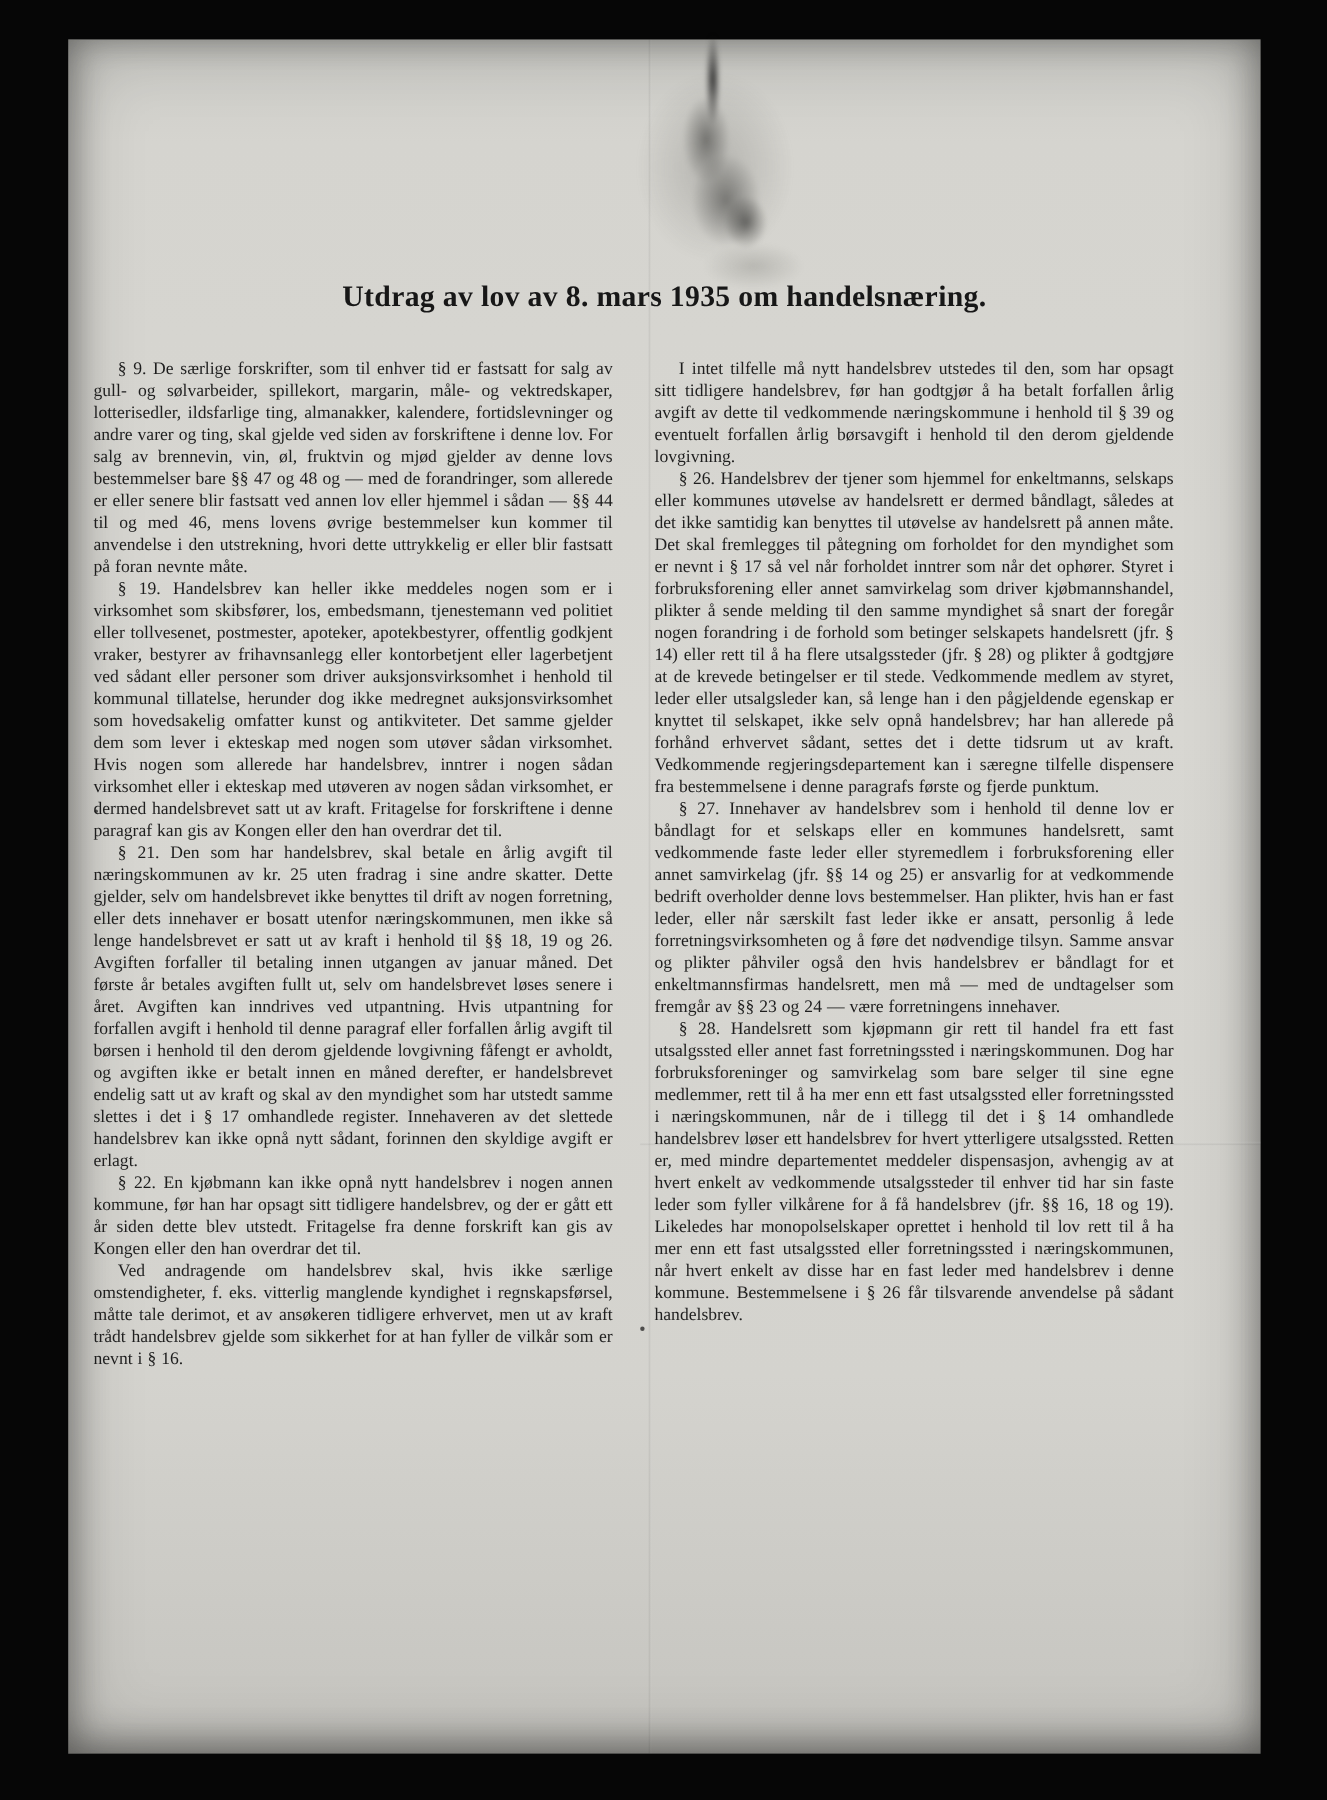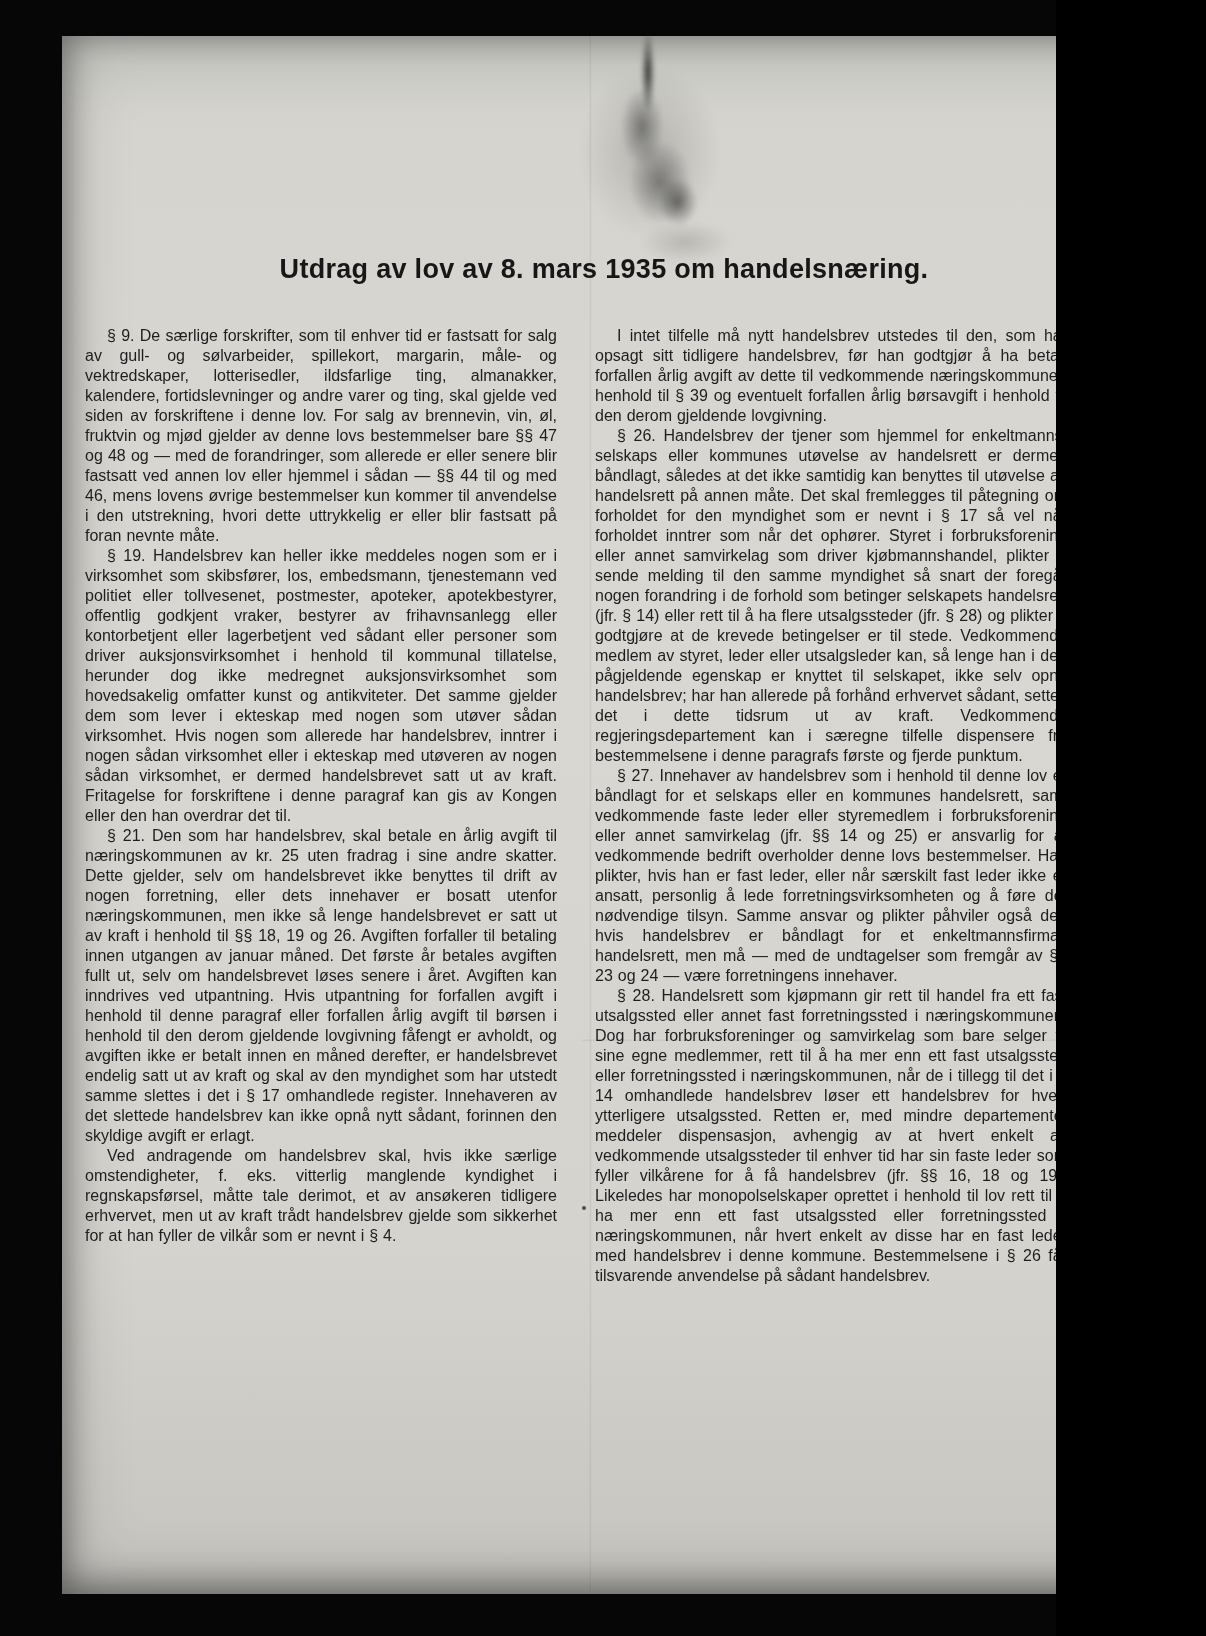--- a/index.html
+++ b/index.html
@@ -2,25 +2,25 @@
 <html><head>
 <meta charset="utf-8">
 <style>
   html, body {
     margin: 0;
     padding: 0;
     background: #000;
   }
   .stage {
     position: relative;
-    width: 1056px;
+    width: 1206px;
     height: 1636px;
     background: #060606;
     overflow: hidden;
-    font-family: Liberation Sans, sans-serif;
+    font-family: Liberation Serif, serif;
   }
   .paper {
     position: absolute;
     left: 62px;
     top: 36px;
     width: 1084px;
     height: 1558px;
     background: linear-gradient(180deg, #ccccc7 0%, #d5d4cf 6%, #d8d7d2 40%, #d4d3ce 78%, #c7c6c1 97%, #bdbcb7 100%);
     box-shadow:
       inset 0 0 70px rgba(0,0,0,0.22),
@@ -112,21 +112,22 @@
     <div class="crease-vertical"></div>
     <div class="crease-horizontal"></div>
     <div class="speck s1"></div>
     <div class="speck s2"></div>
     <h1 class="title">Utdrag av lov av 8. mars 1935 om handelsnæring.</h1>
     <div class="columns">
       <div class="col">
           <p>§ 9. De særlige forskrifter, som til enhver tid er fastsatt for salg av gull- og sølvarbeider, spillekort, margarin, måle- og vektredskaper, lotterisedler, ildsfarlige ting, almanakker, kalendere, fortidslevninger og andre varer og ting, skal gjelde ved siden av forskriftene i denne lov. For salg av brennevin, vin, øl, fruktvin og mjød gjelder av denne lovs bestemmelser bare §§ 47 og 48 og — med de forandringer, som allerede er eller senere blir fastsatt ved annen lov eller hjemmel i sådan — §§ 44 til og med 46, mens lovens øvrige bestemmelser kun kommer til anvendelse i den utstrekning, hvori dette uttrykkelig er eller blir fastsatt på foran nevnte måte.</p>
           <p>§ 19. Handelsbrev kan heller ikke meddeles nogen som er i virksomhet som skibsfører, los, embedsmann, tjenestemann ved politiet eller tollvesenet, postmester, apoteker, apotekbestyrer, offentlig godkjent vraker, bestyrer av frihavnsanlegg eller kontorbetjent eller lagerbetjent ved sådant eller personer som driver auksjonsvirksomhet i henhold til kommunal tillatelse, herunder dog ikke medregnet auksjonsvirksomhet som hovedsakelig omfatter kunst og antikviteter. Det samme gjelder dem som lever i ekteskap med nogen som utøver sådan virksomhet. Hvis nogen som allerede har handelsbrev, inntrer i nogen sådan virksomhet eller i ekteskap med utøveren av nogen sådan virksomhet, er dermed handelsbrevet satt ut av kraft. Fritagelse for forskriftene i denne paragraf kan gis av Kongen eller den han overdrar det til.</p>
           <p>§ 21. Den som har handelsbrev, skal betale en årlig avgift til næringskommunen av kr. 25 uten fradrag i sine andre skatter. Dette gjelder, selv om handelsbrevet ikke benyttes til drift av nogen forretning, eller dets innehaver er bosatt utenfor næringskommunen, men ikke så lenge handelsbrevet er satt ut av kraft i henhold til §§ 18, 19 og 26. Avgiften forfaller til betaling innen utgangen av januar måned. Det første år betales avgiften fullt ut, selv om handelsbrevet løses senere i året. Avgiften kan inndrives ved utpantning. Hvis utpantning for forfallen avgift i henhold til denne paragraf eller forfallen årlig avgift til børsen i henhold til den derom gjeldende lovgivning fåfengt er avholdt, og avgiften ikke er betalt innen en måned derefter, er handelsbrevet endelig satt ut av kraft og skal av den myndighet som har utstedt samme slettes i det i § 17 omhandlede register. Innehaveren av det slettede handelsbrev kan ikke opnå nytt sådant, forinnen den skyldige avgift er erlagt.</p>
-          <p>Ved andragende om handelsbrev skal, hvis ikke særlige omstendigheter, f. eks. vitterlig manglende kyndighet i regnskapsførsel, måtte tale derimot, et av ansøkeren tidligere erhvervet, men ut av kraft trådt handelsbrev gjelde som sikkerhet for at han fyller de vilkår som er nevnt i § 4.</p>
+          <p>§ 22. En kjøbmann kan ikke opnå nytt handelsbrev i nogen annen kommune, før han har opsagt sitt tidligere handelsbrev, og der er gått ett år siden dette blev utstedt. Fritagelse fra denne forskrift kan gis av Kongen eller den han overdrar det til.</p>
+          <p>Ved andragende om handelsbrev skal, hvis ikke særlige omstendigheter, f. eks. vitterlig manglende kyndighet i regnskapsførsel, måtte tale derimot, et av ansøkeren tidligere erhvervet, men ut av kraft trådt handelsbrev gjelde som sikkerhet for at han fyller de vilkår som er nevnt i § 16.</p>
         </div>
       <div class="col">
           <p>I intet tilfelle må nytt handelsbrev utstedes til den, som har opsagt sitt tidligere handelsbrev, før han godtgjør å ha betalt forfallen årlig avgift av dette til vedkommende næringskommune i henhold til § 39 og eventuelt forfallen årlig børsavgift i henhold til den derom gjeldende lovgivning.</p>
           <p>§ 26. Handelsbrev der tjener som hjemmel for enkeltmanns, selskaps eller kommunes utøvelse av handelsrett er dermed båndlagt, således at det ikke samtidig kan benyttes til utøvelse av handelsrett på annen måte. Det skal fremlegges til påtegning om forholdet for den myndighet som er nevnt i § 17 så vel når forholdet inntrer som når det ophører. Styret i forbruksforening eller annet samvirkelag som driver kjøbmannshandel, plikter å sende melding til den samme myndighet så snart der foregår nogen forandring i de forhold som betinger selskapets handelsrett (jfr. § 14) eller rett til å ha flere utsalgssteder (jfr. § 28) og plikter å godtgjøre at de krevede betingelser er til stede. Vedkommende medlem av styret, leder eller utsalgsleder kan, så lenge han i den pågjeldende egenskap er knyttet til selskapet, ikke selv opnå handelsbrev; har han allerede på forhånd erhvervet sådant, settes det i dette tidsrum ut av kraft. Vedkommende regjeringsdepartement kan i særegne tilfelle dispensere fra bestemmelsene i denne paragrafs første og fjerde punktum.</p>
           <p>§ 27. Innehaver av handelsbrev som i henhold til denne lov er båndlagt for et selskaps eller en kommunes handelsrett, samt vedkommende faste leder eller styremedlem i forbruksforening eller annet samvirkelag (jfr. §§ 14 og 25) er ansvarlig for at vedkommende bedrift overholder denne lovs bestemmelser. Han plikter, hvis han er fast leder, eller når særskilt fast leder ikke er ansatt, personlig å lede forretningsvirksomheten og å føre det nødvendige tilsyn. Samme ansvar og plikter påhviler også den hvis handelsbrev er båndlagt for et enkeltmannsfirmas handelsrett, men må — med de undtagelser som fremgår av §§ 23 og 24 — være forretningens innehaver.</p>
           <p>§ 28. Handelsrett som kjøpmann gir rett til handel fra ett fast utsalgssted eller annet fast forretningssted i næringskommunen. Dog har forbruksforeninger og samvirkelag som bare selger til sine egne medlemmer, rett til å ha mer enn ett fast utsalgssted eller forretningssted i næringskommunen, når de i tillegg til det i § 14 omhandlede handelsbrev løser ett handelsbrev for hvert ytterligere utsalgssted. Retten er, med mindre departementet meddeler dispensasjon, avhengig av at hvert enkelt av vedkommende utsalgssteder til enhver tid har sin faste leder som fyller vilkårene for å få handelsbrev (jfr. §§ 16, 18 og 19). Likeledes har monopolselskaper oprettet i henhold til lov rett til å ha mer enn ett fast utsalgssted eller forretningssted i næringskommunen, når hvert enkelt av disse har en fast leder med handelsbrev i denne kommune. Bestemmelsene i § 26 får tilsvarende anvendelse på sådant handelsbrev.</p>
         </div>
     </div>
   </div>
 </div>

